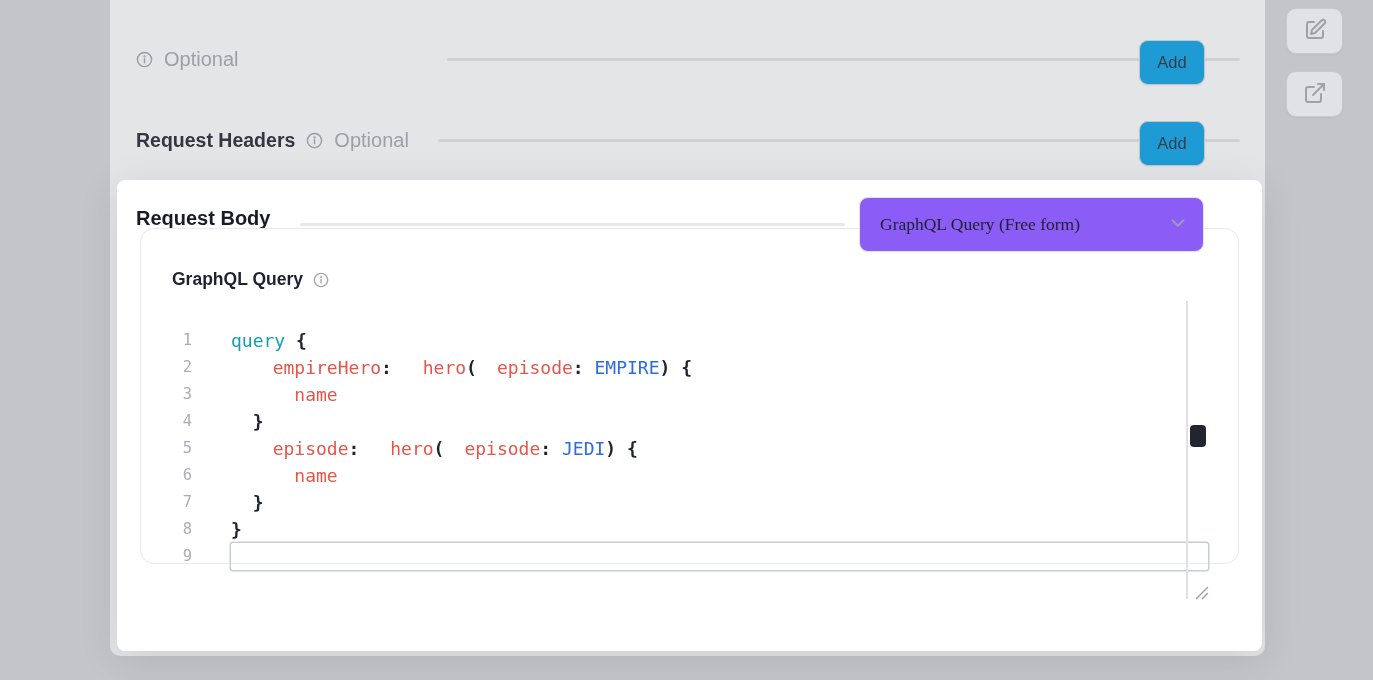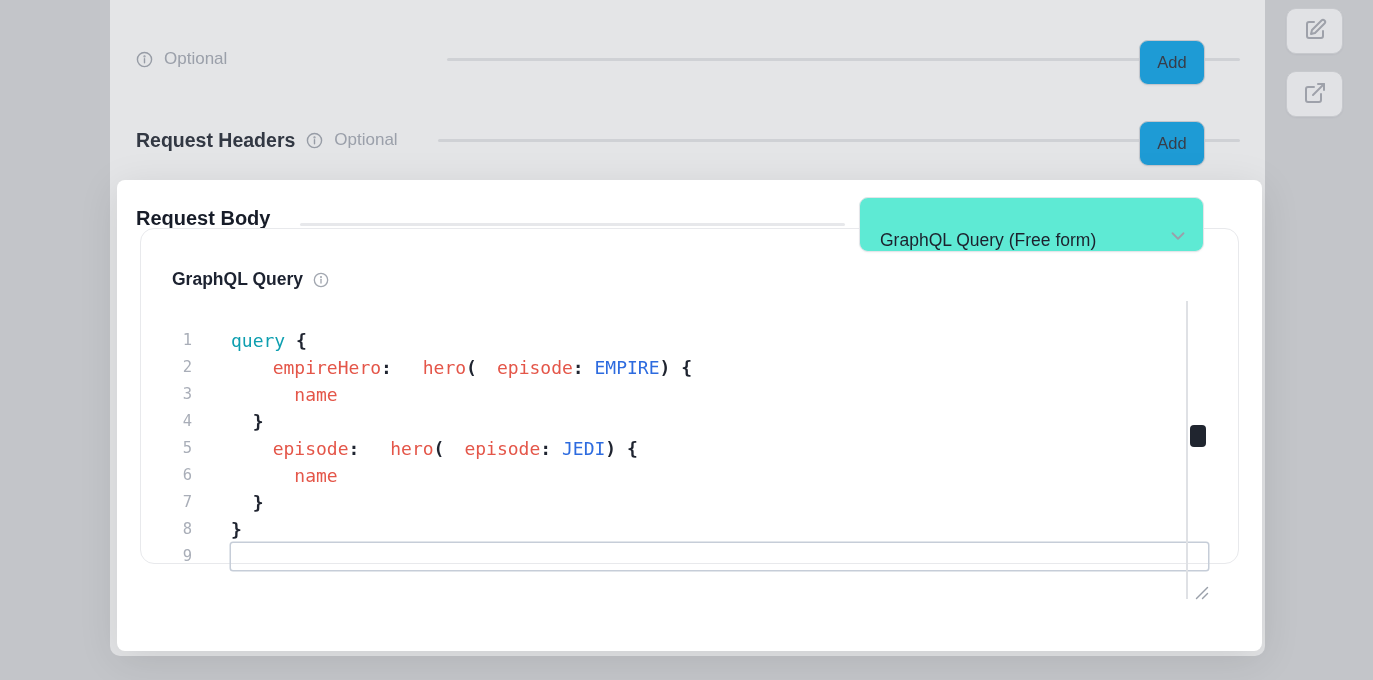--- a/index.html
+++ b/index.html
@@ -7,21 +7,21 @@
   body { font-family:"Liberation Sans","DejaVu Sans",sans-serif; }
 
   .screen { position:relative; width:1373px; height:680px; background:#d7d8db; overflow:hidden; }
 
   
   .page-card { position:absolute; left:110px; top:0; width:1155px; height:656px;
                background:#fff; border-radius:0 0 10px 10px; }
 
   .section-row { position:absolute; left:26px; display:flex; align-items:center; gap:11px; height:30px; }
   .section-title { font-size:19.5px; font-weight:600; color:#272c38; white-space:nowrap; }
-  .optional { font-size:17px; color:#a6abb5; }
+  .optional { font-size:20px; color:#a6abb5; }
   .divider { position:absolute; height:3px; border-radius:3px; background:#e6e7ea; }
   .add-btn { position:absolute; left:1029px; width:66px; height:45px; border:1px solid #d8dade;
              background:#0ea5e9; border-radius:9px; font-size:16.5px; color:#2d333f;
              font-family:inherit; cursor:pointer; box-shadow:0 1px 2px rgba(16,24,40,.05); }
 
   .float-btn { position:absolute; left:1286px; width:57px; height:46px; border-radius:10px;
                border:1px solid #dcdde0; background:#fcfcfd; display:flex; align-items:center;
                justify-content:center; cursor:pointer; box-shadow:0 1px 2px rgba(16,24,40,.05); z-index:1; }
 
   .info-icon { display:inline-flex; align-items:center; }
@@ -29,24 +29,24 @@
   
   .overlay { position:absolute; inset:0; background:rgba(108,112,122,0.18); z-index:5; }
 
   
   .modal { position:absolute; left:117px; top:180px; width:1145px; height:471px; background:#fff;
            border-radius:8px; z-index:10; box-shadow:0 8px 40px rgba(0,0,0,0.10); }
 
   .rb-title { position:absolute; left:19px; top:27px; font-size:20px; font-weight:600; color:#171c28; }
   .rb-divider { position:absolute; left:183px; top:43px; width:545px; height:3px; border-radius:3px; background:#e7e8eb; }
 
-  .type-select { position:absolute; left:742px; top:17px; width:345px; height:55px; background:#5eead4;
-                 border:1px solid #e4e5e9; border-radius:9px; display:flex; align-items:flex-end;
+  .type-select { position:absolute; left:742px; top:17px; width:345px; height:55px; background:#8b5cf6;
+                 border:1px solid #e4e5e9; border-radius:9px; display:flex; align-items:center;
                  justify-content:space-between; padding:0 14px 0 20px; cursor:pointer; z-index:3;
-                 box-shadow:0 1px 2px rgba(16,24,40,.04); }
+                 box-shadow:0 1px 2px rgba(16,24,40,.04);font-family:Liberation Serif, serif; }
   .select-value { font-size:17.5px; color:#1c212d; white-space:nowrap; }
 
   .editor-panel { position:absolute; left:23px; top:48px; width:1099px; height:336px;
                   border:1.5px solid #e8e9ec; border-radius:14px; }
 
   .panel-label-row { position:absolute; left:31px; top:40px; display:flex; gap:10px; align-items:center; }
   .panel-label { font-size:17.5px; font-weight:600; color:#1c2230; }
 
   .editor { position:absolute; left:0; top:72px; width:1067px; height:298px; }
   .gutter { position:absolute; left:0; top:26px; width:51px; text-align:right;

